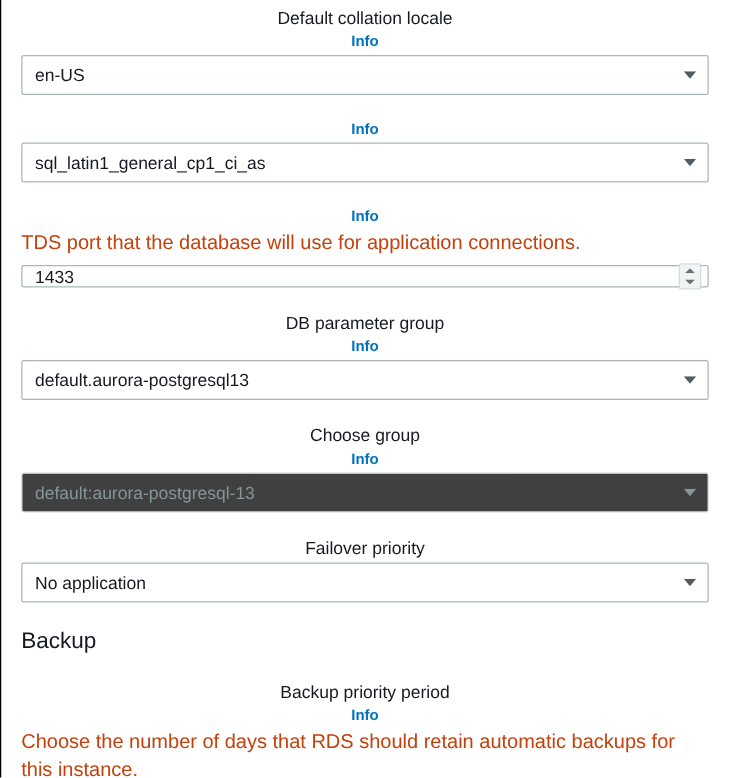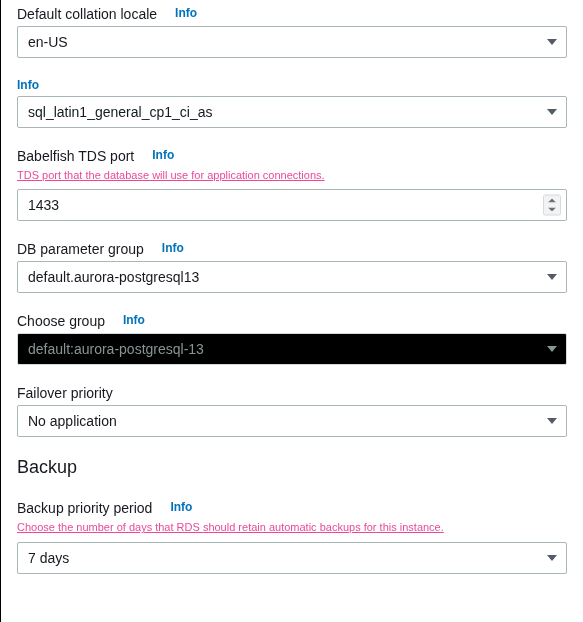--- a/index.html
+++ b/index.html
@@ -15,60 +15,61 @@
       width: 583px;
       height: 622px;
       padding: 0 16px;
       border-left: 1px solid #000;
     }
     .field {
       margin-bottom: 20px;
     }
     .field-label-row {
       display: flex;
-      gap: 18px;
+      align-items: center;
+      gap: 4px;
       margin-bottom: 4px;
+      flex-direction: column;
     }
     .field-label {
       font-size: 14px;
       color: #16191f;
       font-weight: 400;
     }
     .info-link {
       font-size: 12px;
       color: #0073bb;
       font-weight: 700;
       cursor: pointer;
     }
     .field-description {
-      font-size: 11px;
-      color: #ec4899;
+      font-size: 16px;
+      color: #c2410c;
       margin-bottom: 6px;
       line-height: 1.4;
-      text-decoration: underline;
     }
     .select-wrapper {
       position: relative;
       width: 100%;
     }
     .select-control {
       width: 100%;
       height: 32px;
       border: 1px solid #aab7b8;
       border-radius: 2px;
       background: #fff;
       padding: 0 30px 0 10px;
       font-size: 14px;
       color: #16191f;
       display: flex;
       align-items: center;
       cursor: pointer;
     }
     .select-control.disabled {
-      background: #000000;
+      background: #404040;
       color: #879596;
       cursor: default;
       border-color: #d5dbdb;
     }
     .select-caret {
       position: absolute;
       right: 10px;
       top: 50%;
       transform: translateY(-50%);
       pointer-events: none;
@@ -78,21 +79,21 @@
     }
     .select-caret.disabled svg path {
       fill: #879596;
     }
     .number-input-wrapper {
       position: relative;
       width: 100%;
     }
     .number-input {
       width: 100%;
-      height: 32px;
+      height: 18px;
       border: 1px solid #aab7b8;
       border-radius: 2px;
       background: #fff;
       padding: 0 26px 0 10px;
       font-size: 14px;
       color: #16191f;
       font-family: inherit;
     }
     .spinner {
       position: absolute;
@@ -153,21 +154,20 @@
     <span class="select-caret">
       <svg width="10" height="6" viewBox="0 0 10 6">
           <path d="M0 0 L5 6 L10 0 Z" fill="#545b64"></path>
         </svg>
     </span>
   </div>
 </div>
 
 <div class="field">
   <div class="field-label-row">
-    <span class="field-label">Babelfish TDS port</span>
     <span class="info-link">Info</span>
   </div>
   <div class="field-description">TDS port that the database will use for application connections.</div>
   <div class="number-input-wrapper">
     <input class="number-input" type="text" value="1433" style="">
     <div class="spinner">
       <div class="spinner-btn">
         <svg width="8" height="4" viewBox="0 0 8 4">
             <path d="M0 4 L4 0 L8 4 Z" fill="#687078"></path>
           </svg>

